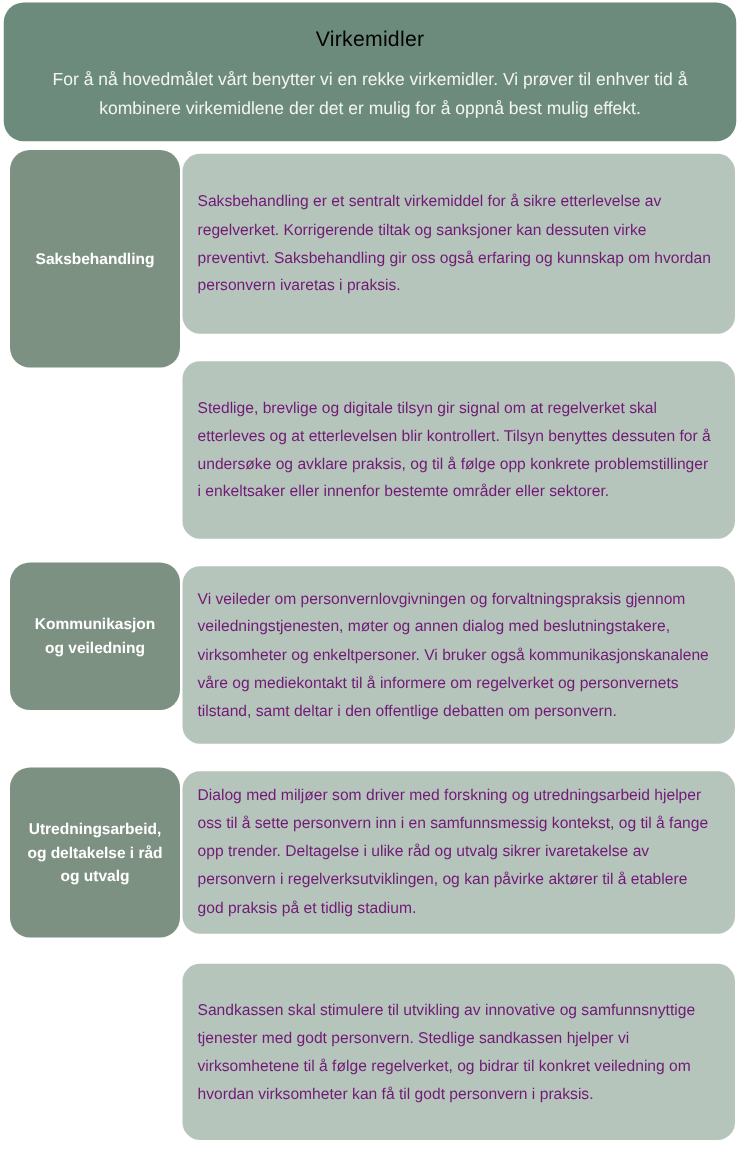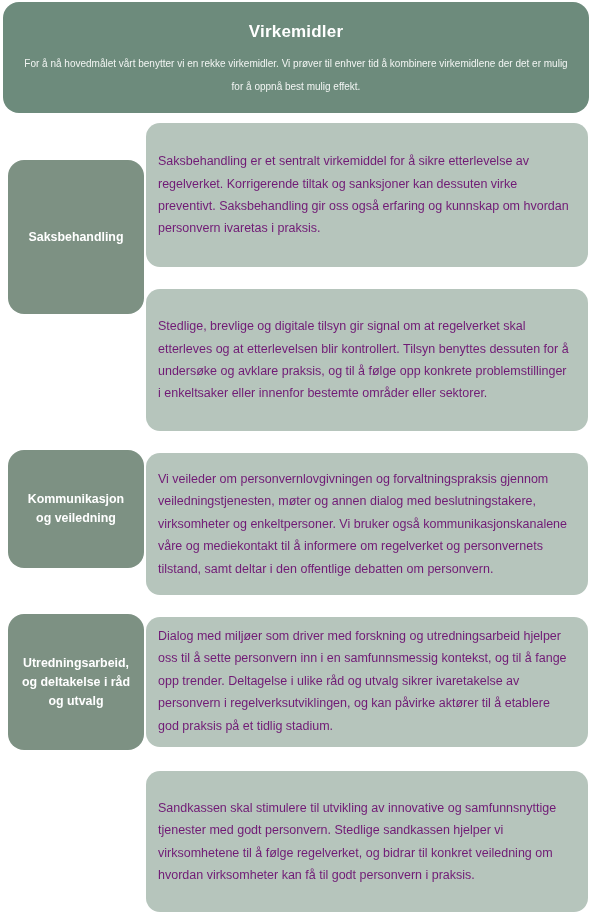--- a/index.html
+++ b/index.html
@@ -29,31 +29,31 @@
     height: 111px;
     background: #6d8b7c;
     border-radius: 16px;
     box-sizing: border-box;
     padding: 12px 18px 10px 18px;
     display: flex;
     flex-direction: column;
     align-items: center;
   }
   .header-title {
-    color: #ffffff;
+    color: #000000;
     font-size: 17px;
-    font-weight: bold;
+    font-weight: normal;
     letter-spacing: 0.2px;
     line-height: 26px;
     margin-top: 5px;
     text-align: right;
   }
   .header-sub {
     color: #f2f5f3;
-    font-size: 10px;
+    font-size: 14px;
     line-height: 23px;
     text-align: center;
     margin-top: 7px;
     max-width: 552px;
   }
 
   
   .row {
     position: absolute;
     left: 0;
@@ -102,21 +102,21 @@
 <body>
 
 <div class="page">
 
   <div class="header-card">
     <div class="header-title">Virkemidler</div>
     <div class="header-sub">For å nå hovedmålet vårt benytter vi en rekke virkemidler. Vi prøver til enhver tid å kombinere virkemidlene der det er mulig for å oppnå best mulig effekt.</div>
   </div>
 
   <div class="row" style="top:120px;height:150px;">
-    <div class="label-box" style="height:154px;margin-top:40px;">
+    <div class="label-box" style="height:174px;">
       <span class="label-text">Saksbehandling</span>
     </div>
     <div class="content-panel" style="top:3px;height:144px;">
       <span class="content-text">Saksbehandling er et sentralt virkemiddel for å sikre etterlevelse av regelverket. Korrigerende tiltak og sanksjoner kan dessuten virke preventivt. Saksbehandling gir oss også erfaring og kunnskap om hvordan personvern ivaretas i praksis.</span>
     </div>
   </div>
 
   <div class="row" style="top:286px;height:148px;">
     <div class="content-panel" style="top:3px;height:142px;">
       <span class="content-text">Stedlige, brevlige og digitale tilsyn gir signal om at regelverket skal etterleves og at etterlevelsen blir kontrollert. Tilsyn benyttes dessuten for å undersøke og avklare praksis, og til å følge opp konkrete problemstillinger i enkeltsaker eller innenfor bestemte områder eller sektorer.</span>

